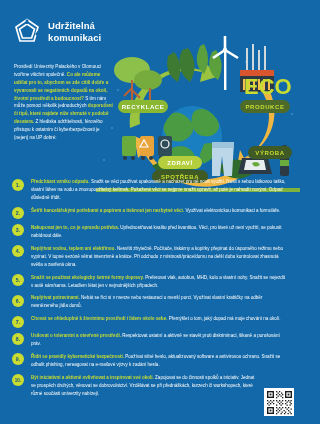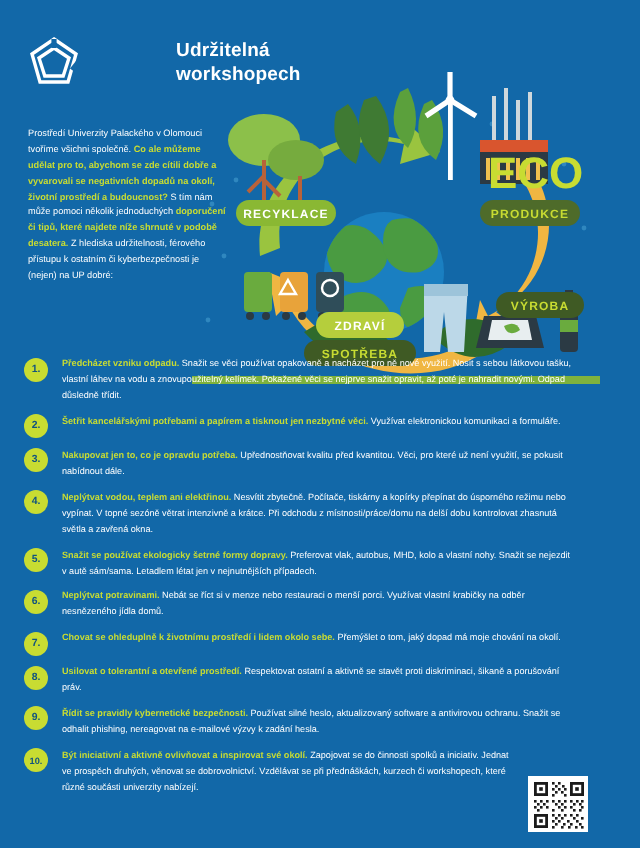--- a/index.html
+++ b/index.html
@@ -10,21 +10,21 @@
     position:relative;
     overflow:hidden;
   }
   .poster { position:relative; width:300px; height:424px; background:#1268a8; }
 
   
   .header { position:absolute; left:0; top:0; width:300px; height:178px; }
 
   .logo-block { position:absolute; left:14px; top:18px; display:flex; align-items:center; gap:8px; }
   .logo-mark { width:26px; height:28px; flex:none; }
-  .logo-text { color:#ffffff; font-size:9.5px; font-weight:bold; line-height:1.25; letter-spacing:.1px;margin-left:40px; }
+  .logo-text { color:#ffffff; font-size:9.5px; font-weight:bold; line-height:1.25; letter-spacing:.1px; }
 
   .intro { position:absolute; left:14px; top:63px; width:100px; font-size:4.6px; line-height:1.72; color:#ffffff; }
   .intro .em { color:#c8dc32; font-weight:bold; }
 
   
   .illus { position:absolute; left:96px; top:32px; width:204px; height:164px; }
   .illus svg { display:block; width:204px; height:164px; }
 
   
   .list { position:absolute; left:0; top:178px; width:300px; }
@@ -53,21 +53,21 @@
       <span class="logo-mark">
         <svg viewBox="0 0 26 28">
           <path d="M13 1.5 L24 9 L20 23 L6 23 L2 9 Z" fill="none" stroke="#ffffff" stroke-width="1.7"></path>
           <path d="M13 6 L20.5 11 L17.6 20 L8.4 20 L5.5 11 Z" fill="none" stroke="#ffffff" stroke-width="1.7"></path>
           <path d="M13 1.5 L13 6" stroke="#1268a8" stroke-width="2.6"></path>
           <path d="M22 17 L26 12" stroke="#1268a8" stroke-width="2.6"></path>
         </svg>
       </span>
       <span class="logo-text">
         <span>Udržitelná</span><br>
-        <span>workshopech</span>
+        <span>komunikaci</span>
       </span>
     </div>
 
     <div class="intro">
       <span>Prostředí Univerzity Palackého v Olomouci tvoříme všichni společně.</span>
       <span class="em">Co ale můžeme udělat pro to, abychom se zde cítili dobře a vyvarovali se negativních dopadů na okolí, životní prostředí a budoucnost?</span>
       <span>S tím nám může pomoci několik jednoduchých</span>
       <span class="em">doporučení či tipů, které najdete níže shrnuté v podobě desatera.</span>
       <span>Z hlediska udržitelnosti, férového přístupu k ostatním či kyberbezpečnosti je (nejen) na UP dobré:</span>
     </div>

